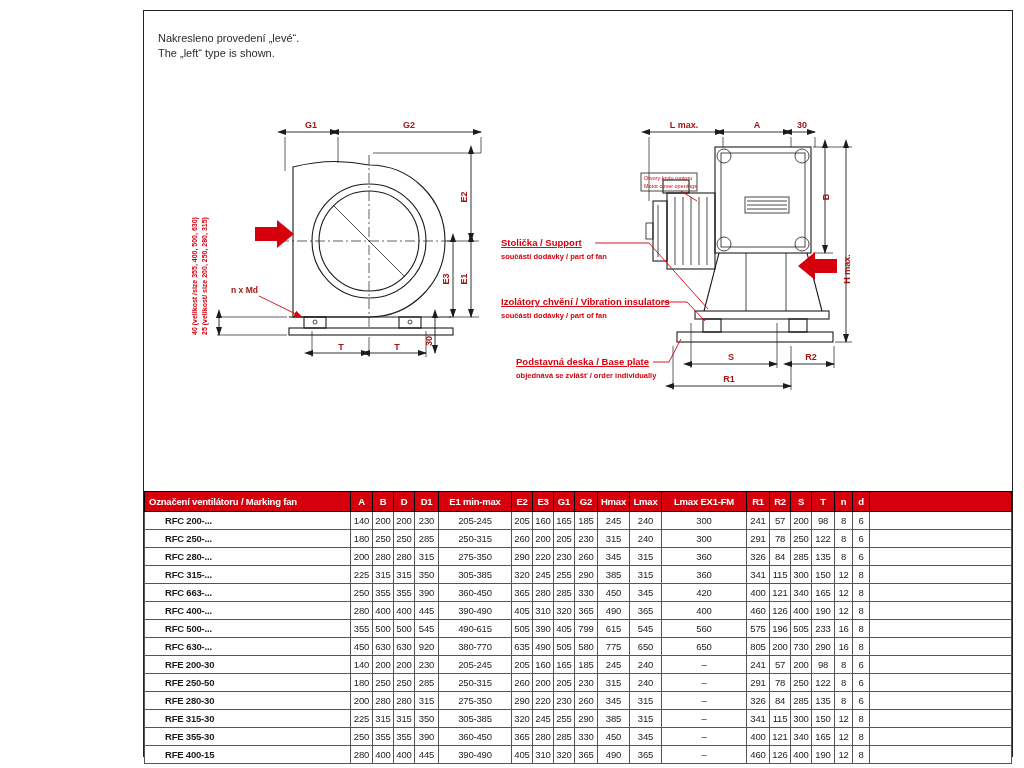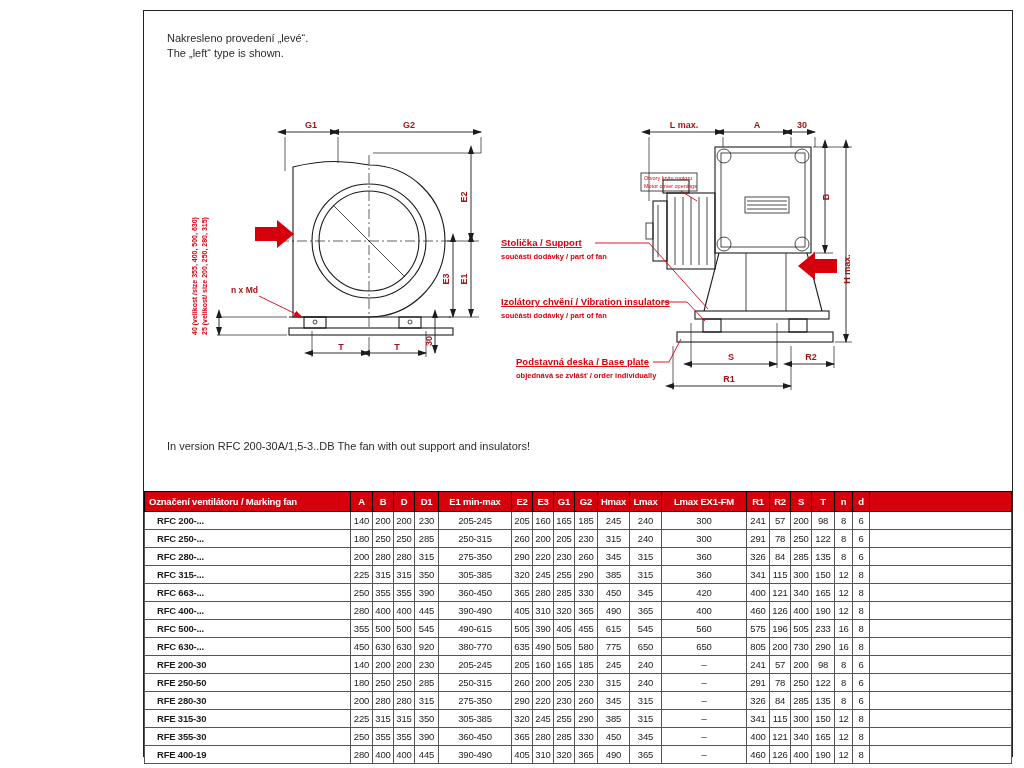--- a/index.html
+++ b/index.html
@@ -1,21 +1,21 @@
 <!DOCTYPE html>
 <html style="--accent: #d6000d; --line: #1c1c1c; --dim: #a31515;"><head>
 <meta charset="utf-8">
 <style>
   html,body{margin:0;padding:0;background:#fff;}
   #page{position:relative;width:1024px;height:768px;background:#fff;overflow:hidden;
         font-family:"Liberation Sans",sans-serif;color:#1c1c1c;}
   #frame{position:absolute;left:143px;top:10px;width:870px;height:747px;
          border:1px solid #222;box-sizing:border-box;background:#fff;}
   #drawing-svg{position:absolute;left:0;top:0;}
-  .note{position:absolute;font-size:11px;line-height:15px;color:#2b2b2b;margin-left:9px;}
+  .note{position:absolute;font-size:11px;line-height:15px;color:#2b2b2b;}
   #top-note{left:14px;top:20px;}
   #mid-note{left:14px;top:428px;}
 
   
   .ln{fill:none;stroke:var(--line);stroke-width:1.1;}
   .ln2{fill:none;stroke:var(--line);stroke-width:.8;}
   .cl{fill:none;stroke:var(--line);stroke-width:.7;stroke-dasharray:10 3 2 3;}
   .ext{stroke:var(--line);stroke-width:.7;}
   .dim{stroke:var(--line);stroke-width:.9;fill:none;}
   .mk{fill:var(--line);}
@@ -29,21 +29,21 @@
   .redln{stroke:var(--accent);stroke-width:.9;fill:none;}
   .redfill{fill:var(--accent);stroke:none;}
 
   
   #fan-table{position:absolute;left:0;top:480px;width:100%;border-collapse:collapse;
              table-layout:fixed;font-size:9.5px;letter-spacing:-0.2px;}
   #fan-table th{background:var(--accent);color:#fff;font-weight:bold;border:1px solid #000;
                 padding:2px 1px;text-align:center;height:15px;}
   #fan-table th.model{text-align:left;padding-left:4px;}
   #fan-table td{border:1px solid #555;text-align:center;padding:1px 0;height:15px;background:#fff;}
-  #fan-table td.model{text-align:left;font-weight:bold;padding-left:12px;}
+  #fan-table td.model{text-align:left;font-weight:bold;padding-left:20px;}
   #fan-table tr.section-start td{border-top:1.5px solid #000;}
 </style>
 </head>
 <body>
 
 <div id="page">
   <div id="frame">
 
     <svg id="drawing-svg" width="870" height="478" viewBox="143 10 870 478">
       <defs>
@@ -203,21 +203,20 @@
         <polyline class="redln" points="652,361 668,361 680,338"></polyline>
       </g>
     </svg>
 
     <div id="top-note" class="note">
       <div>Nakresleno provedení „levé“.</div>
       <div>The „left“ type is shown.</div>
     </div>
 
     <div id="mid-note" class="note">
-      <div>In version RFC 200-30A/1,5-3..DB The fan with out support and insulators!</div>
     </div>
 
     <table id="fan-table">
       <colgroup>
         <col style="width:206px">
           <col style="width:22px">
           <col style="width:21px">
           <col style="width:21px">
         <col style="width:24px">
           <col style="width:73px">
@@ -396,21 +395,21 @@
           <tr>
             <td class="model">RFC 500-...</td>
             <td>355</td>
             <td>500</td>
             <td>500</td>
             <td>545</td>
             <td>490-615</td>
             <td>505</td>
             <td>390</td>
             <td>405</td>
-            <td>455</td>
+            <td>799</td>
             <td>615</td>
             <td>545</td>
             <td>560</td>
             <td>575</td>
             <td>196</td>
             <td>505</td>
             <td>233</td>
             <td>16</td>
             <td>8</td>
             <td></td>
@@ -541,21 +540,21 @@
             <td>–</td>
             <td>400</td>
             <td>121</td>
             <td>340</td>
             <td>165</td>
             <td>12</td>
             <td>8</td>
             <td></td>
           </tr>
           <tr>
-            <td class="model">RFE 400-19</td>
+            <td class="model">RFE 400-15</td>
             <td>280</td>
             <td>400</td>
             <td>400</td>
             <td>445</td>
             <td>390-490</td>
             <td>405</td>
             <td>310</td>
             <td>320</td>
             <td>365</td>
             <td>490</td>

